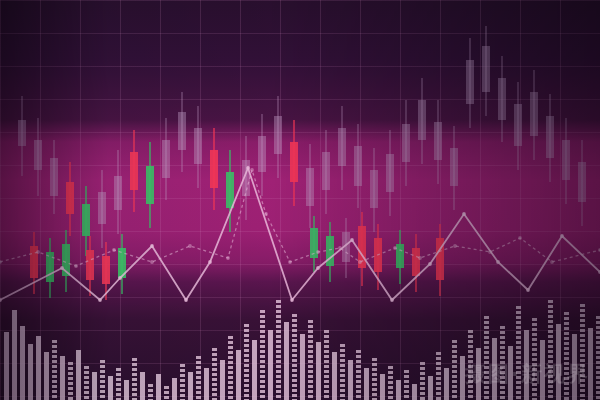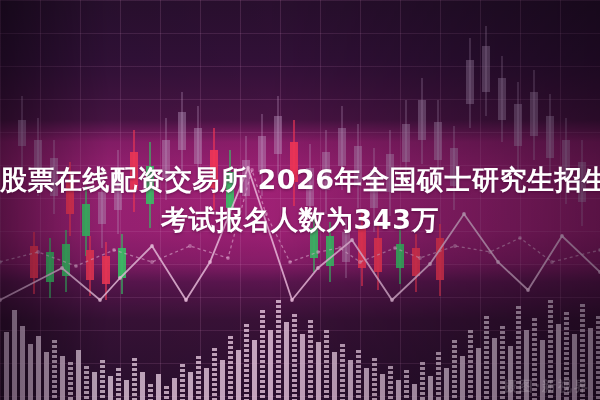--- a/index.html
+++ b/index.html
@@ -55,23 +55,23 @@
     font-size:27px;
     line-height:40px;
     letter-spacing:.5px;
     text-shadow:0 1px 3px rgba(60,0,45,.55);
     white-space:nowrap;
   }
   #headline .line2{display:block;}
 
   
   #watermark{
-    position:absolute;right:10px;bottom:4px;
+    position:absolute;right:10px;bottom:12px;
     color:rgba(255,255,255,.17);
-    font-size:14px;font-weight:700;letter-spacing:2px;
+    font-size:21px;font-weight:700;letter-spacing:2px;
     user-select:none;
   }
 </style>
 </head>
 <body>
 
 <div id="stage">
 
   <div class="layer" id="bg-gradient"></div>
   <div class="layer" id="grid"></div>
@@ -727,20 +727,16 @@
         <circle cx="464" cy="214" r="1.9" fill="#f3c9e6" opacity="0.8"></circle>
         <circle cx="498" cy="262" r="1.9" fill="#f3c9e6" opacity="0.8"></circle>
         <circle cx="528" cy="290" r="1.9" fill="#f3c9e6" opacity="0.8"></circle>
         <circle cx="562" cy="236" r="1.9" fill="#f3c9e6" opacity="0.8"></circle>
         <circle cx="600" cy="272" r="1.9" fill="#f3c9e6" opacity="0.8"></circle>
       </g>
   </svg>
 
   <div class="layer" id="bg-horizontal"></div>
 
-  <div id="headline">
-    <span>股票在线配资交易所 2026年全国硕士研究生招生</span>
-    <span class="line2">考试报名人数为343万</span>
-  </div>
 
   <div id="watermark">摄图·新视界</div>
 
 </div>
 
 </body></html>

